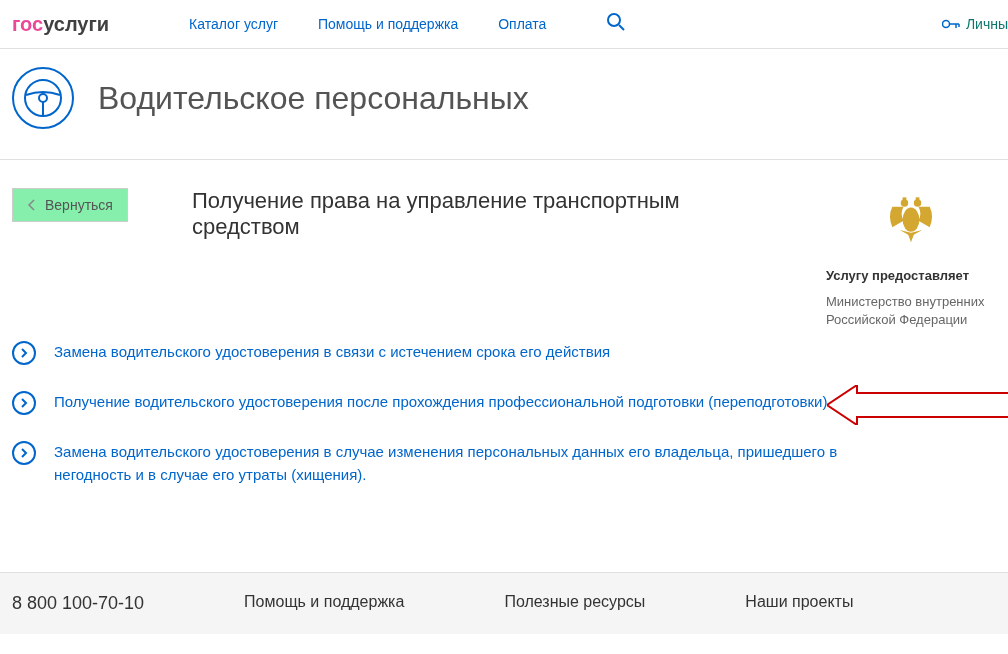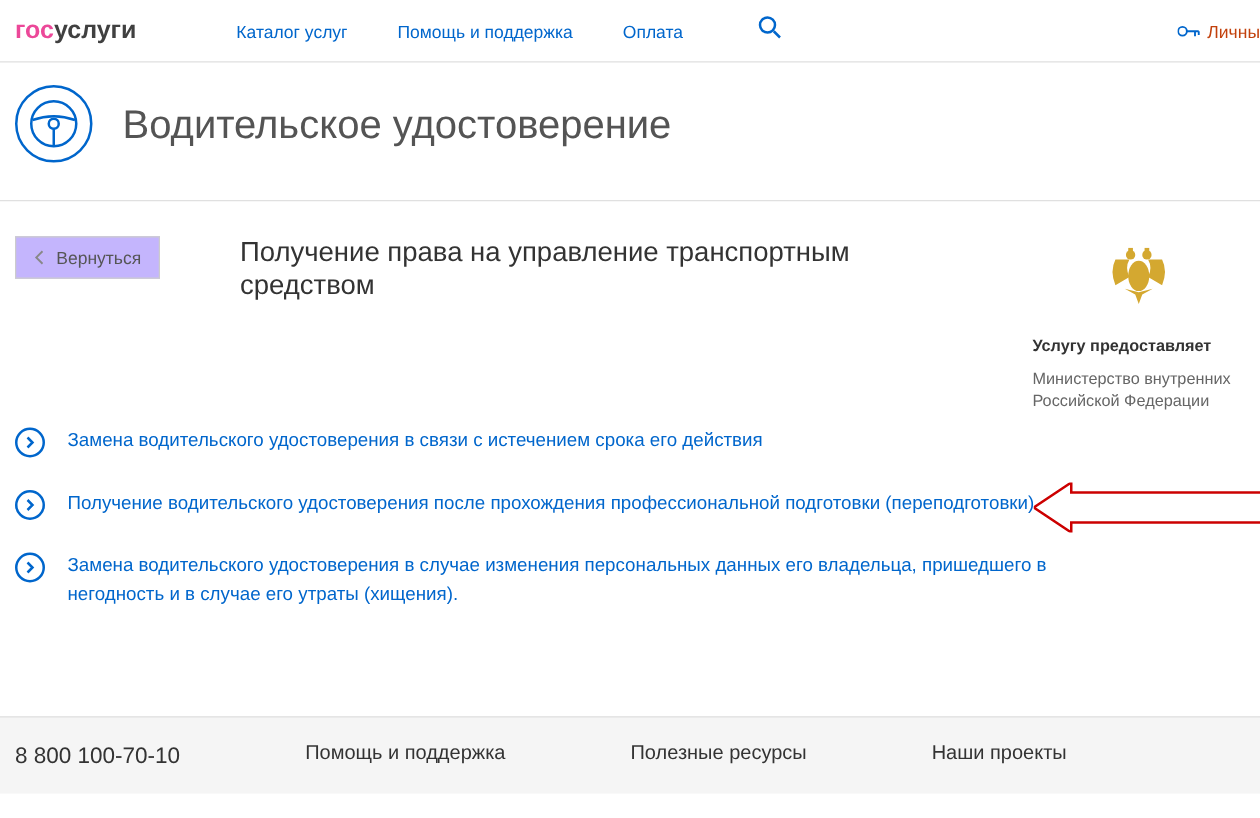--- a/index.html
+++ b/index.html
@@ -5,29 +5,29 @@
     * { margin: 0; padding: 0; box-sizing: border-box; }
     body { font-family: Arial, Helvetica, sans-serif; background: #fff; color: #333; width: 1008px; }
     
     .header { display: flex; align-items: center; padding: 12px 0 12px 12px; border-bottom: 1px solid #e0e0e0; }
     .logo { font-size: 20px; font-weight: bold; margin-right: 80px; }
     .logo .blue { color: #ec4899; }
     .logo .red { color: #404040; }
     .nav { display: flex; gap: 40px; align-items: center; flex: 1; }
     .nav-item { color: #0066cc; font-size: 14px; cursor: pointer; }
     .search-btn { color: #0066cc; cursor: pointer; margin-left: 20px; }
-    .account { display: flex; align-items: center; gap: 6px; color: #c2410c; font-size: 14px; margin-left: auto; }
+    .account { display: flex; align-items: center; gap: 6px; color: #0f766e; font-size: 14px; margin-left: auto; }
     
     .title-section { display: flex; align-items: center; gap: 24px; padding: 18px 12px 30px 12px; border-bottom: 1px solid #e0e0e0; }
     .wheel-icon { width: 62px; height: 62px; border: 2px solid #0066cc; border-radius: 50%; display: flex; align-items: center; justify-content: center; flex-shrink: 0; }
     .page-title { font-size: 32px; font-weight: 300; color: #545454; }
     
     .content { display: flex; padding: 28px 12px 0 12px; gap: 40px; }
     .left-col { flex: 0 0 140px; }
-    .back-btn { display: inline-flex; align-items: center; gap: 8px; border: 1px solid #ccc; padding: 8px 14px; font-size: 14px; color: #555; cursor: pointer; background: #c4b5fd; }
+    .back-btn { display: inline-flex; align-items: center; gap: 8px; border: 1px solid #ccc; padding: 8px 14px; font-size: 14px; color: #555; cursor: pointer; background: #86efac; }
     .back-btn svg { width: 10px; height: 14px; }
     
     .mid-col { flex: 1; }
     .subtitle { font-size: 22px; font-weight: 500; color: #333; margin-bottom: 10px; }
     
     .right-col { flex: 0 0 170px; text-align: left; }
     .eagle { width: 56px; height: 56px; margin: 0 auto 24px auto; display: block; }
     .provider-label { font-size: 13px; font-weight: bold; color: #333; margin-bottom: 10px; }
     .provider-name { font-size: 13px; color: #666; line-height: 1.4; }
     
@@ -72,21 +72,21 @@
 
 <div class="title-section">
   <div class="wheel-icon">
     <svg width="42" height="42" viewBox="0 0 42 42">
       <circle cx="21" cy="21" r="18" fill="none" stroke="#0066cc" stroke-width="2"></circle>
       <circle cx="21" cy="21" r="4" fill="none" stroke="#0066cc" stroke-width="2"></circle>
       <path d="M 4 18 Q 21 12 38 18" fill="none" stroke="#0066cc" stroke-width="2"></path>
       <line x1="21" y1="25" x2="21" y2="39" stroke="#0066cc" stroke-width="2"></line>
     </svg>
   </div>
-  <h1 class="page-title">Водительское удостоверение</h1>
+  <h1 class="page-title">Водительское персональных</h1>
 </div>
 
 <div class="content">
   <div class="left-col">
     <button class="back-btn">
       <svg viewBox="0 0 10 14">
           <polyline points="7,2 2,7 7,12" fill="none" stroke="#888" stroke-width="1.5"></polyline>
         </svg>
       <span>Вернуться</span>
     </button>

